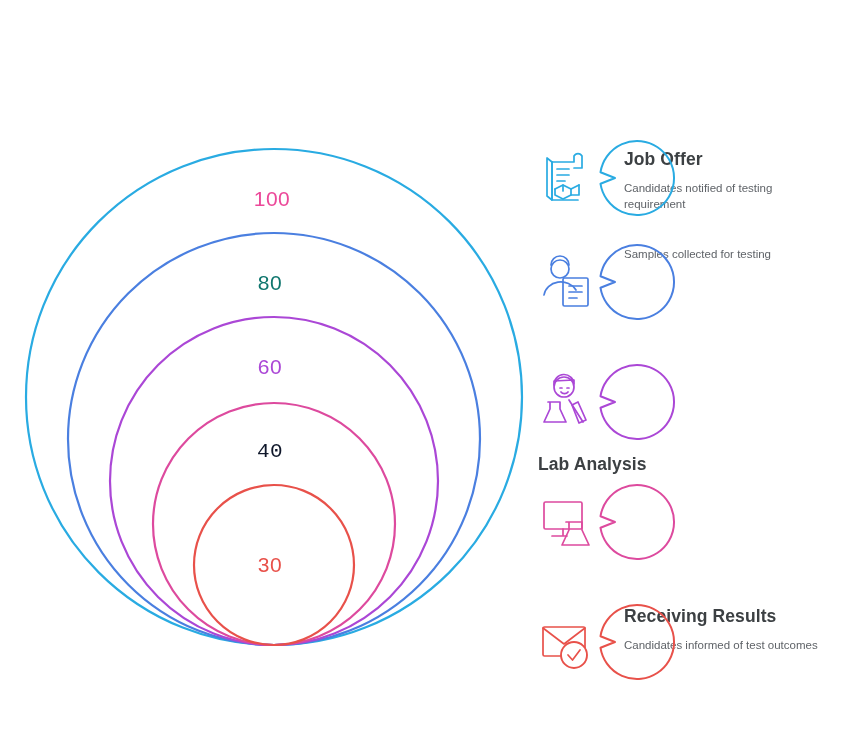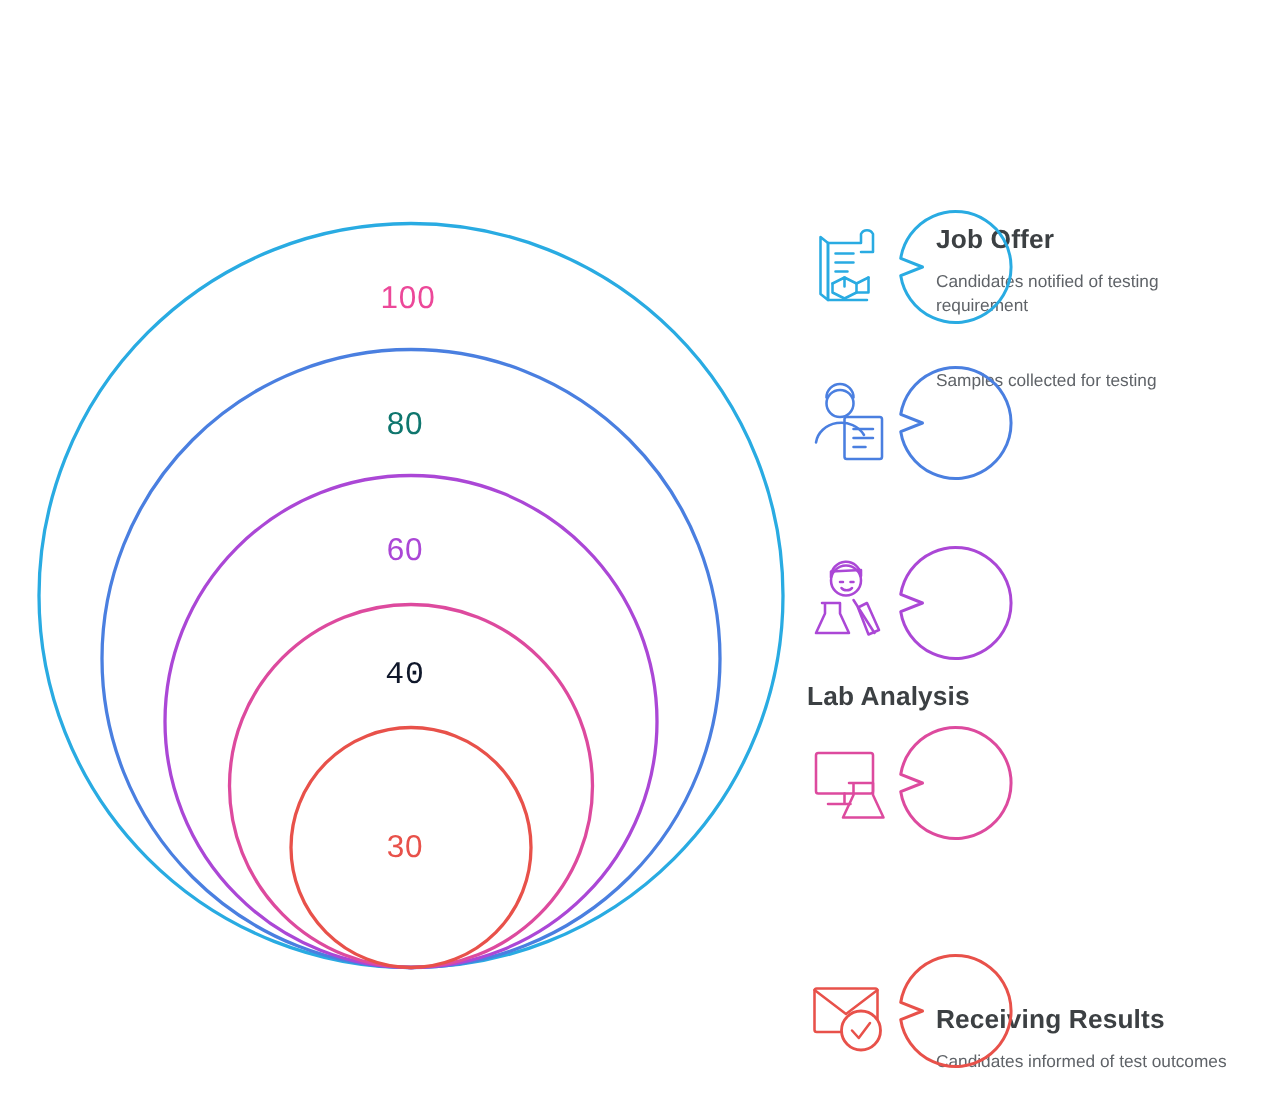--- a/index.html
+++ b/index.html
@@ -182,21 +182,21 @@
           <svg width="104" height="88" viewBox="0 0 104 88">
             <path d="M80.5 38.2 A37 37 0 1 1 80.5 49.8 L95 44 Z" fill="none" stroke="#DD4A9E" stroke-width="2" stroke-linejoin="round"></path>
             <g transform="translate(2,0)">
               <rect x="22" y="24" width="38" height="27" rx="1.5" fill="none" stroke="#DD4A9E" stroke-width="1.7" stroke-linecap="round" stroke-linejoin="round"></rect>
               <path d="M41 51 L41 58 M30 58 L45 58" fill="none" stroke="#DD4A9E" stroke-width="1.7" stroke-linecap="round" stroke-linejoin="round"></path>
               <path d="M44 44 L60 44 M47 44 L47 52 L40 67 L67 67 L60 52 L60 44" fill="none" stroke="#DD4A9E" stroke-width="1.7" stroke-linecap="round" stroke-linejoin="round"></path>
             </g>
           </svg>
         </div>
       </div>
-      <div class="legend-item" style="top: 596px; align-items: flex-end;">
+      <div class="legend-item" style="top: 596px;">
         <div class="legend-badge">
           <svg width="104" height="88" viewBox="0 0 104 88">
             <path d="M80.5 38.2 A37 37 0 1 1 80.5 49.8 L95 44 Z" fill="none" stroke="#E8514A" stroke-width="2" stroke-linejoin="round"></path>
             <g transform="translate(2,0)">
               <rect x="21" y="29" width="42" height="29" rx="1.5" fill="none" stroke="#E8514A" stroke-width="1.7" stroke-linecap="round" stroke-linejoin="round"></rect>
               <path d="M21 30 L42 46 L63 30" fill="none" stroke="#E8514A" stroke-width="1.7" stroke-linecap="round" stroke-linejoin="round"></path>
               <circle cx="52" cy="57" r="13" fill="#ffffff" stroke="#E8514A" stroke-width="1.9"></circle>
               <path d="M46 57 L50.5 62 L58 52" fill="none" stroke="#E8514A" stroke-width="1.7" stroke-linecap="round" stroke-linejoin="round"></path>
             </g>
           </svg>

